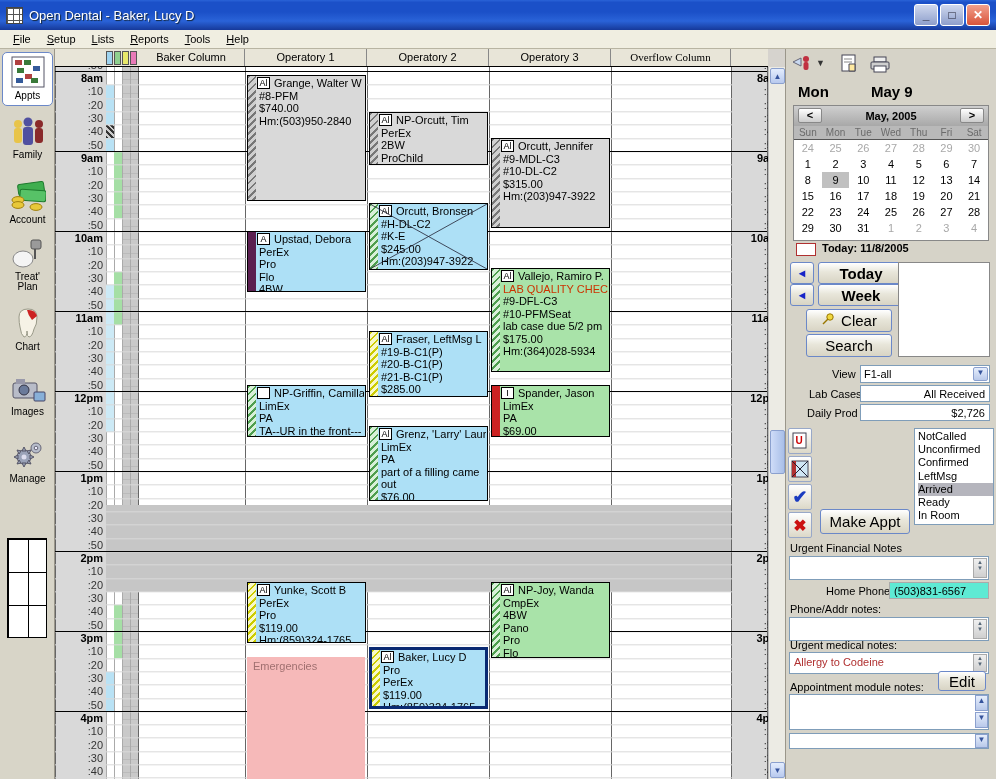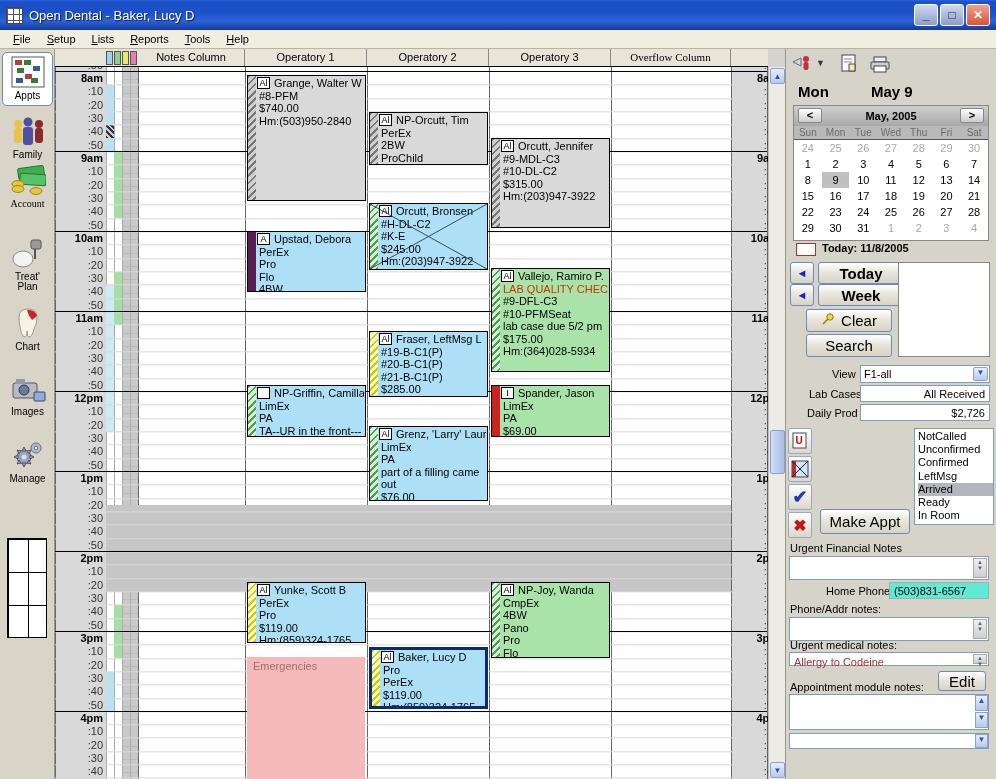--- a/index.html
+++ b/index.html
@@ -131,21 +131,21 @@
       <span class="ico"><svg width="36" height="30">
           <circle cx="8" cy="7" r="4" fill="#e8c44a"></circle>
           <rect x="4" y="11" width="8" height="15" rx="3" fill="#e8c44a"></rect>
           <circle cx="18" cy="5" r="4.5" fill="#5050a0"></circle>
           <rect x="13" y="10" width="10" height="18" rx="3" fill="#5050a0"></rect>
           <circle cx="29" cy="7" r="4" fill="#8a2a2a"></circle>
           <rect x="25" y="11" width="8" height="15" rx="3" fill="#8a2a2a"></rect>
         </svg></span>
       <span class="lbl" style="display:block">Family</span>
     </div>
-    <div class="side-btn" style="top: 115px; font-family: Liberation Serif, serif;">
+    <div class="side-btn" style="top: 131px;">
       <span class="ico"><svg width="36" height="32">
           <rect x="8" y="3" width="26" height="11" rx="2" fill="#3fae4f" stroke="#1d7a2d" transform="rotate(-8 21 8)"></rect>
           <rect x="10" y="10" width="26" height="11" rx="2" fill="#57c267" stroke="#1d7a2d" transform="rotate(4 23 15)"></rect>
           <ellipse cx="8" cy="20" rx="6" ry="3.4" fill="#e8c83a" stroke="#a08010"></ellipse>
           <ellipse cx="8" cy="25" rx="6" ry="3.4" fill="#e8c83a" stroke="#a08010"></ellipse>
           <ellipse cx="26" cy="27" rx="6" ry="3.4" fill="#e8c83a" stroke="#a08010"></ellipse>
         </svg></span>
       <span class="lbl" style="display:block">Account</span>
     </div>
     <div class="side-btn" style="top: 188px;">
@@ -185,21 +185,21 @@
             <circle cx="25" cy="9" r="1.8" fill="#eef"></circle>
           </g>
         </svg></span>
       <span class="lbl" style="display:block">Manage</span>
     </div>
     <div class="grid-icon" style="position: absolute; top: 489px; left: 7px;"></div>
   </div>
 
 <div class="abs sched">
   <div class="colhead" id="colhead">
-      <div class="hcell" style="left: 83px; width: 107px;">Notes Column</div>
+      <div class="hcell" style="left: 83px; width: 107px;">Baker Column</div>
       <div class="hcell" style="left: 190px; width: 122px;">Operatory 1</div>
       <div class="hcell" style="left: 312px; width: 122px;">Operatory 2</div>
       <div class="hcell" style="left: 434px; width: 122px;">Operatory 3</div>
       <div class="hcell" style="left: 556px; width: 120px; font-family: Liberation Serif, serif;">Overflow Column</div>
       <div class="provhead" style="left: 51px; background: rgb(159, 212, 240);"></div>
       <div class="provhead" style="left: 59px; background: rgb(143, 208, 143);"></div>
       <div class="provhead" style="left: 67px; background: rgb(232, 232, 106);"></div>
       <div class="provhead" style="left: 75px; background: rgb(232, 122, 184);"></div>
     </div>
   <div class="grid" id="grid">
@@ -658,21 +658,21 @@
     <span class="spin">▲<br>▼</span>
   </div>
   <div class="rp-lbl" style="left:40px;top:536px">Home Phone:</div>
   <div class="inset" style="left:103px;top:533px;width:100px;height:17px;padding:2px 4px;background:#5eead4;border-color:#aaa">(503)831-6567</div>
   <div class="rp-lbl" style="left:4px;top:554px">Phone/Addr notes:</div>
   <div class="inset" style="left:3px;top:568px;width:200px;height:24px">
     <span></span>
     <span class="spin">▲<br>▼</span>
   </div>
   <div class="rp-lbl" style="left:4px;top:590px">Urgent medical notes:</div>
-  <div class="inset" style="left:3px;top:603px;width:200px;height:14px;padding:3px 4px">
+  <div class="inset" style="left:3px;top:603px;width:200px;height:22px;padding:3px 4px">
     <span id="medval" style="color: rgb(176, 48, 48);">Allergy to Codeine</span>
     <span class="spin">▲<br>▼</span>
   </div>
   <div class="rp-lbl" style="left:4px;top:632px">Appointment module notes:</div>
   <div class="xpbtn" style="left:152px;top:622px;width:48px;height:20px">Edit</div>
   <div class="inset" style="left:3px;top:645px;width:200px;height:36px">
     <span></span>
   </div>
   <div class="abs" style="left:189px;top:646px;width:13px;height:16px;background:linear-gradient(180deg,#e6eefc,#b9c9ea);border:1px solid #8ba0ce;font-size:8px;text-align:center;color:#35539c">▲</div>
   <div class="abs" style="left:189px;top:663px;width:13px;height:16px;background:linear-gradient(180deg,#e6eefc,#b9c9ea);border:1px solid #8ba0ce;font-size:8px;text-align:center;color:#35539c">▼</div>

